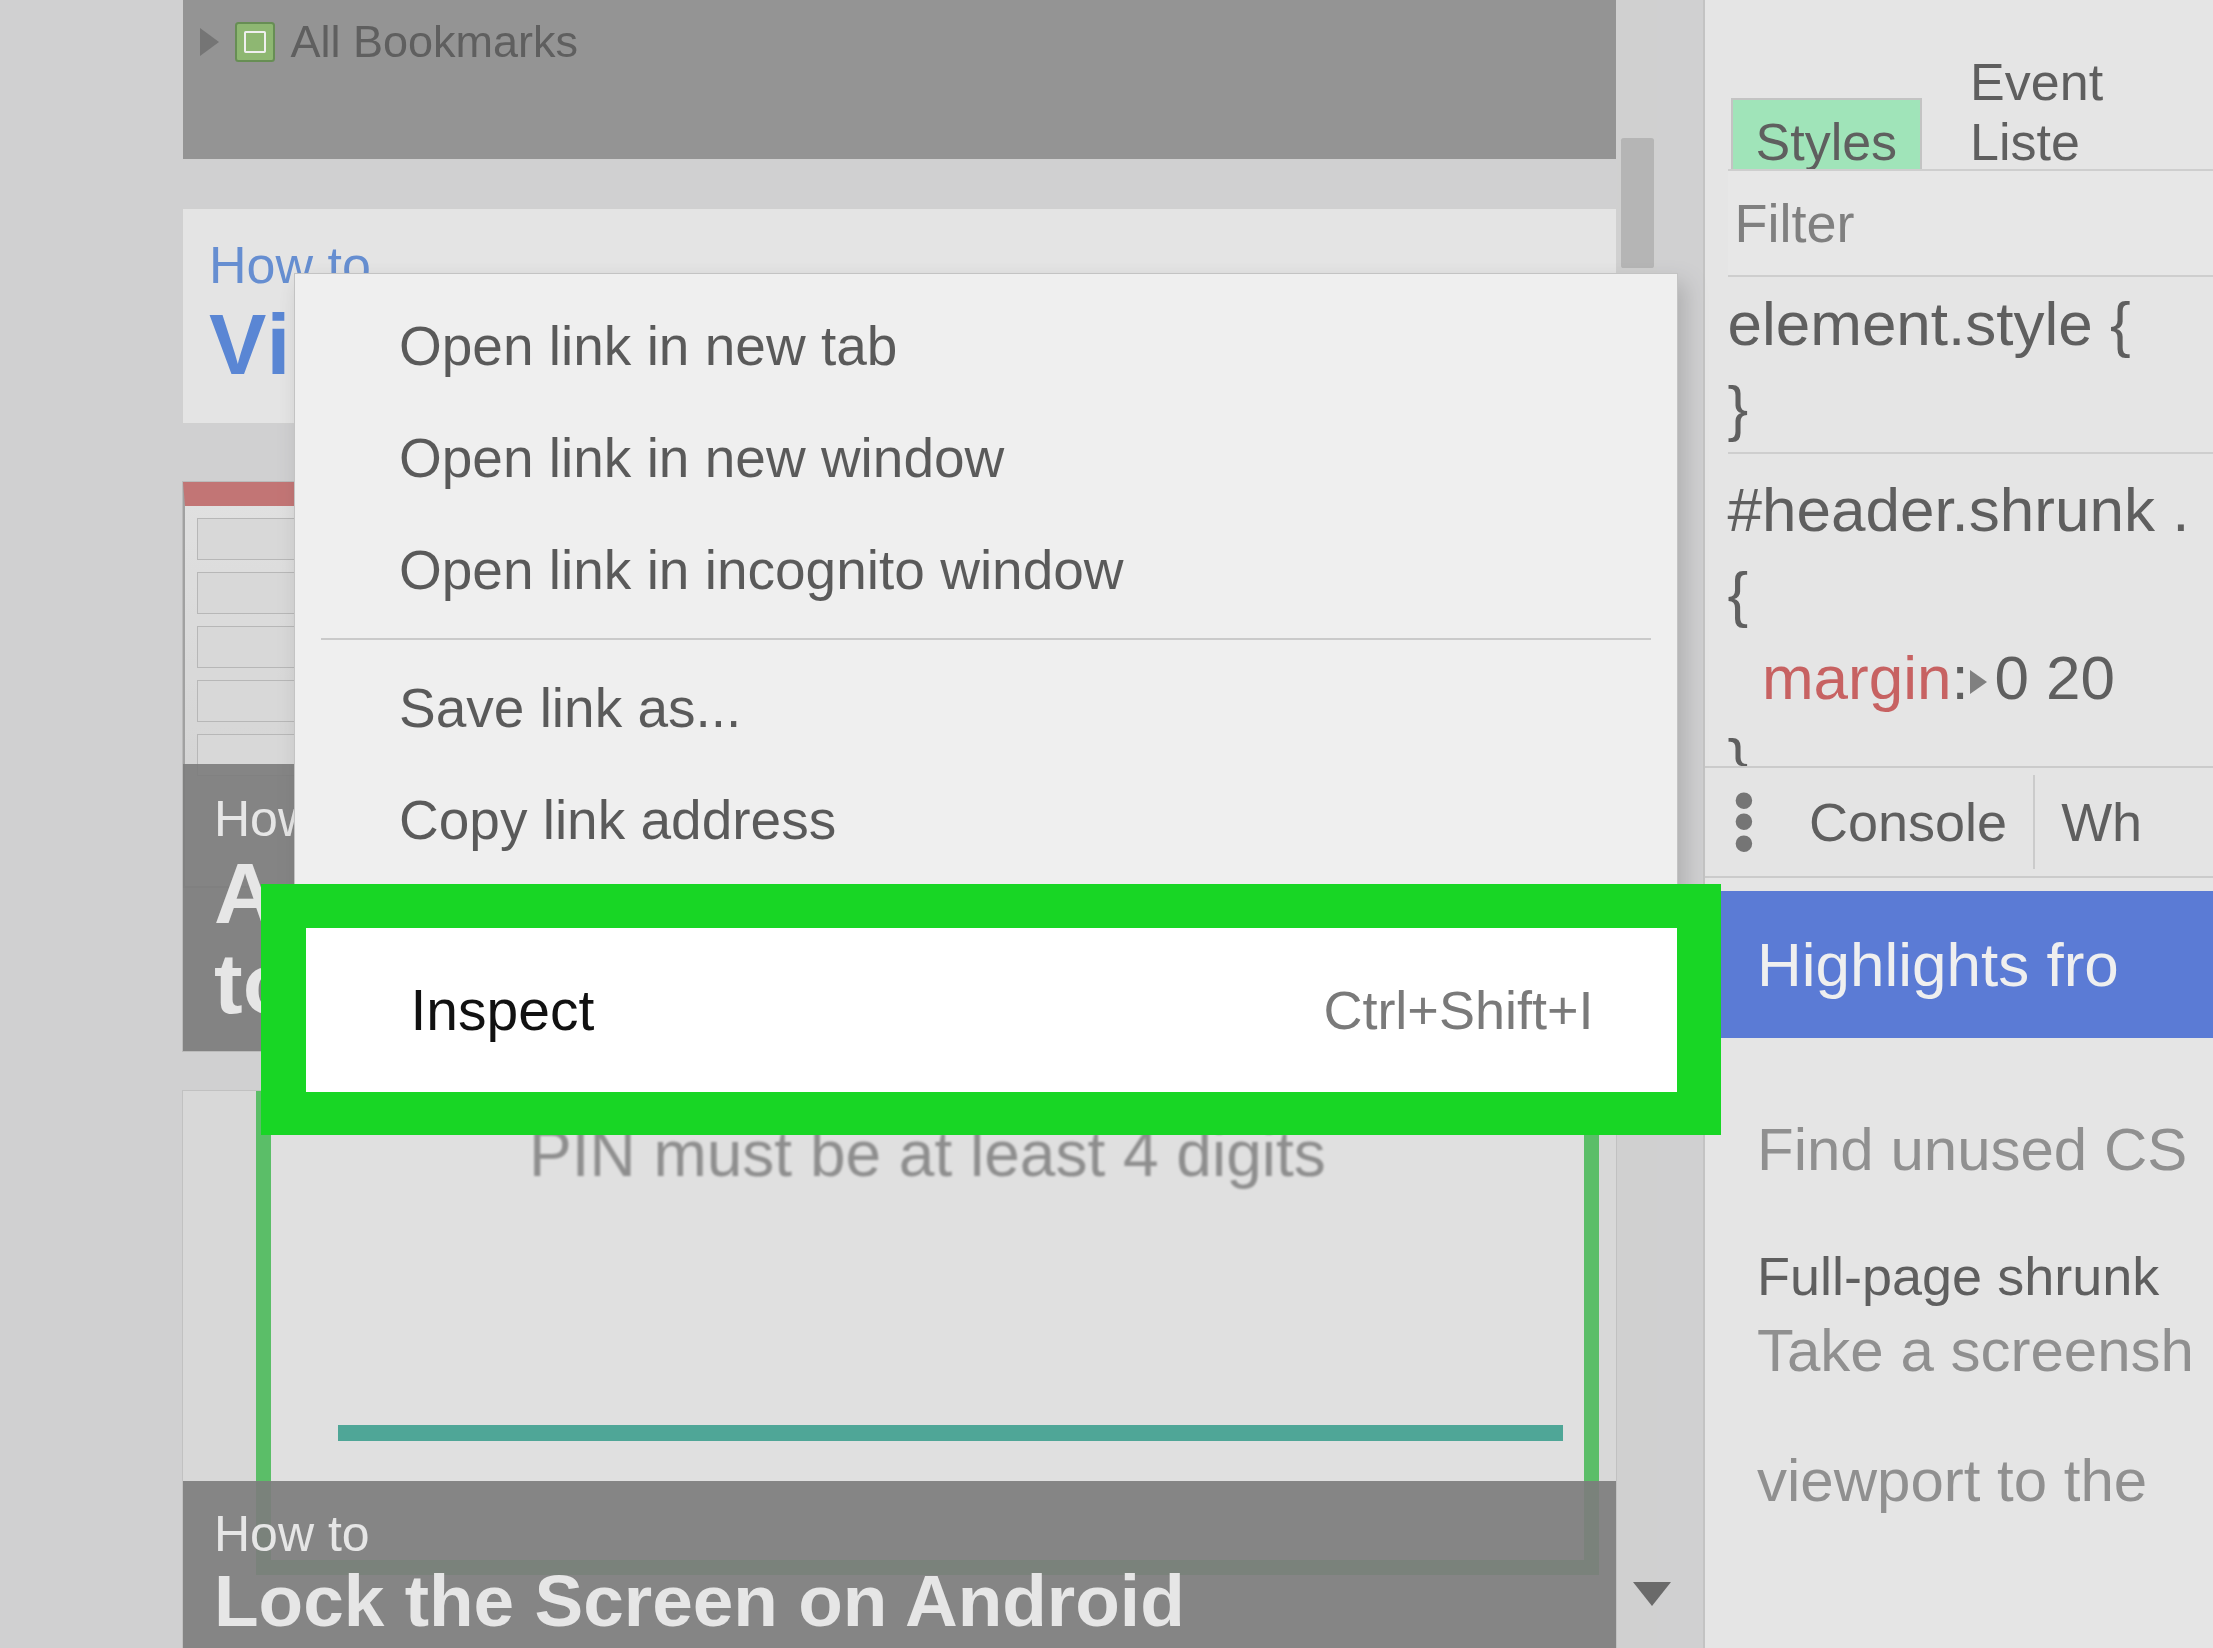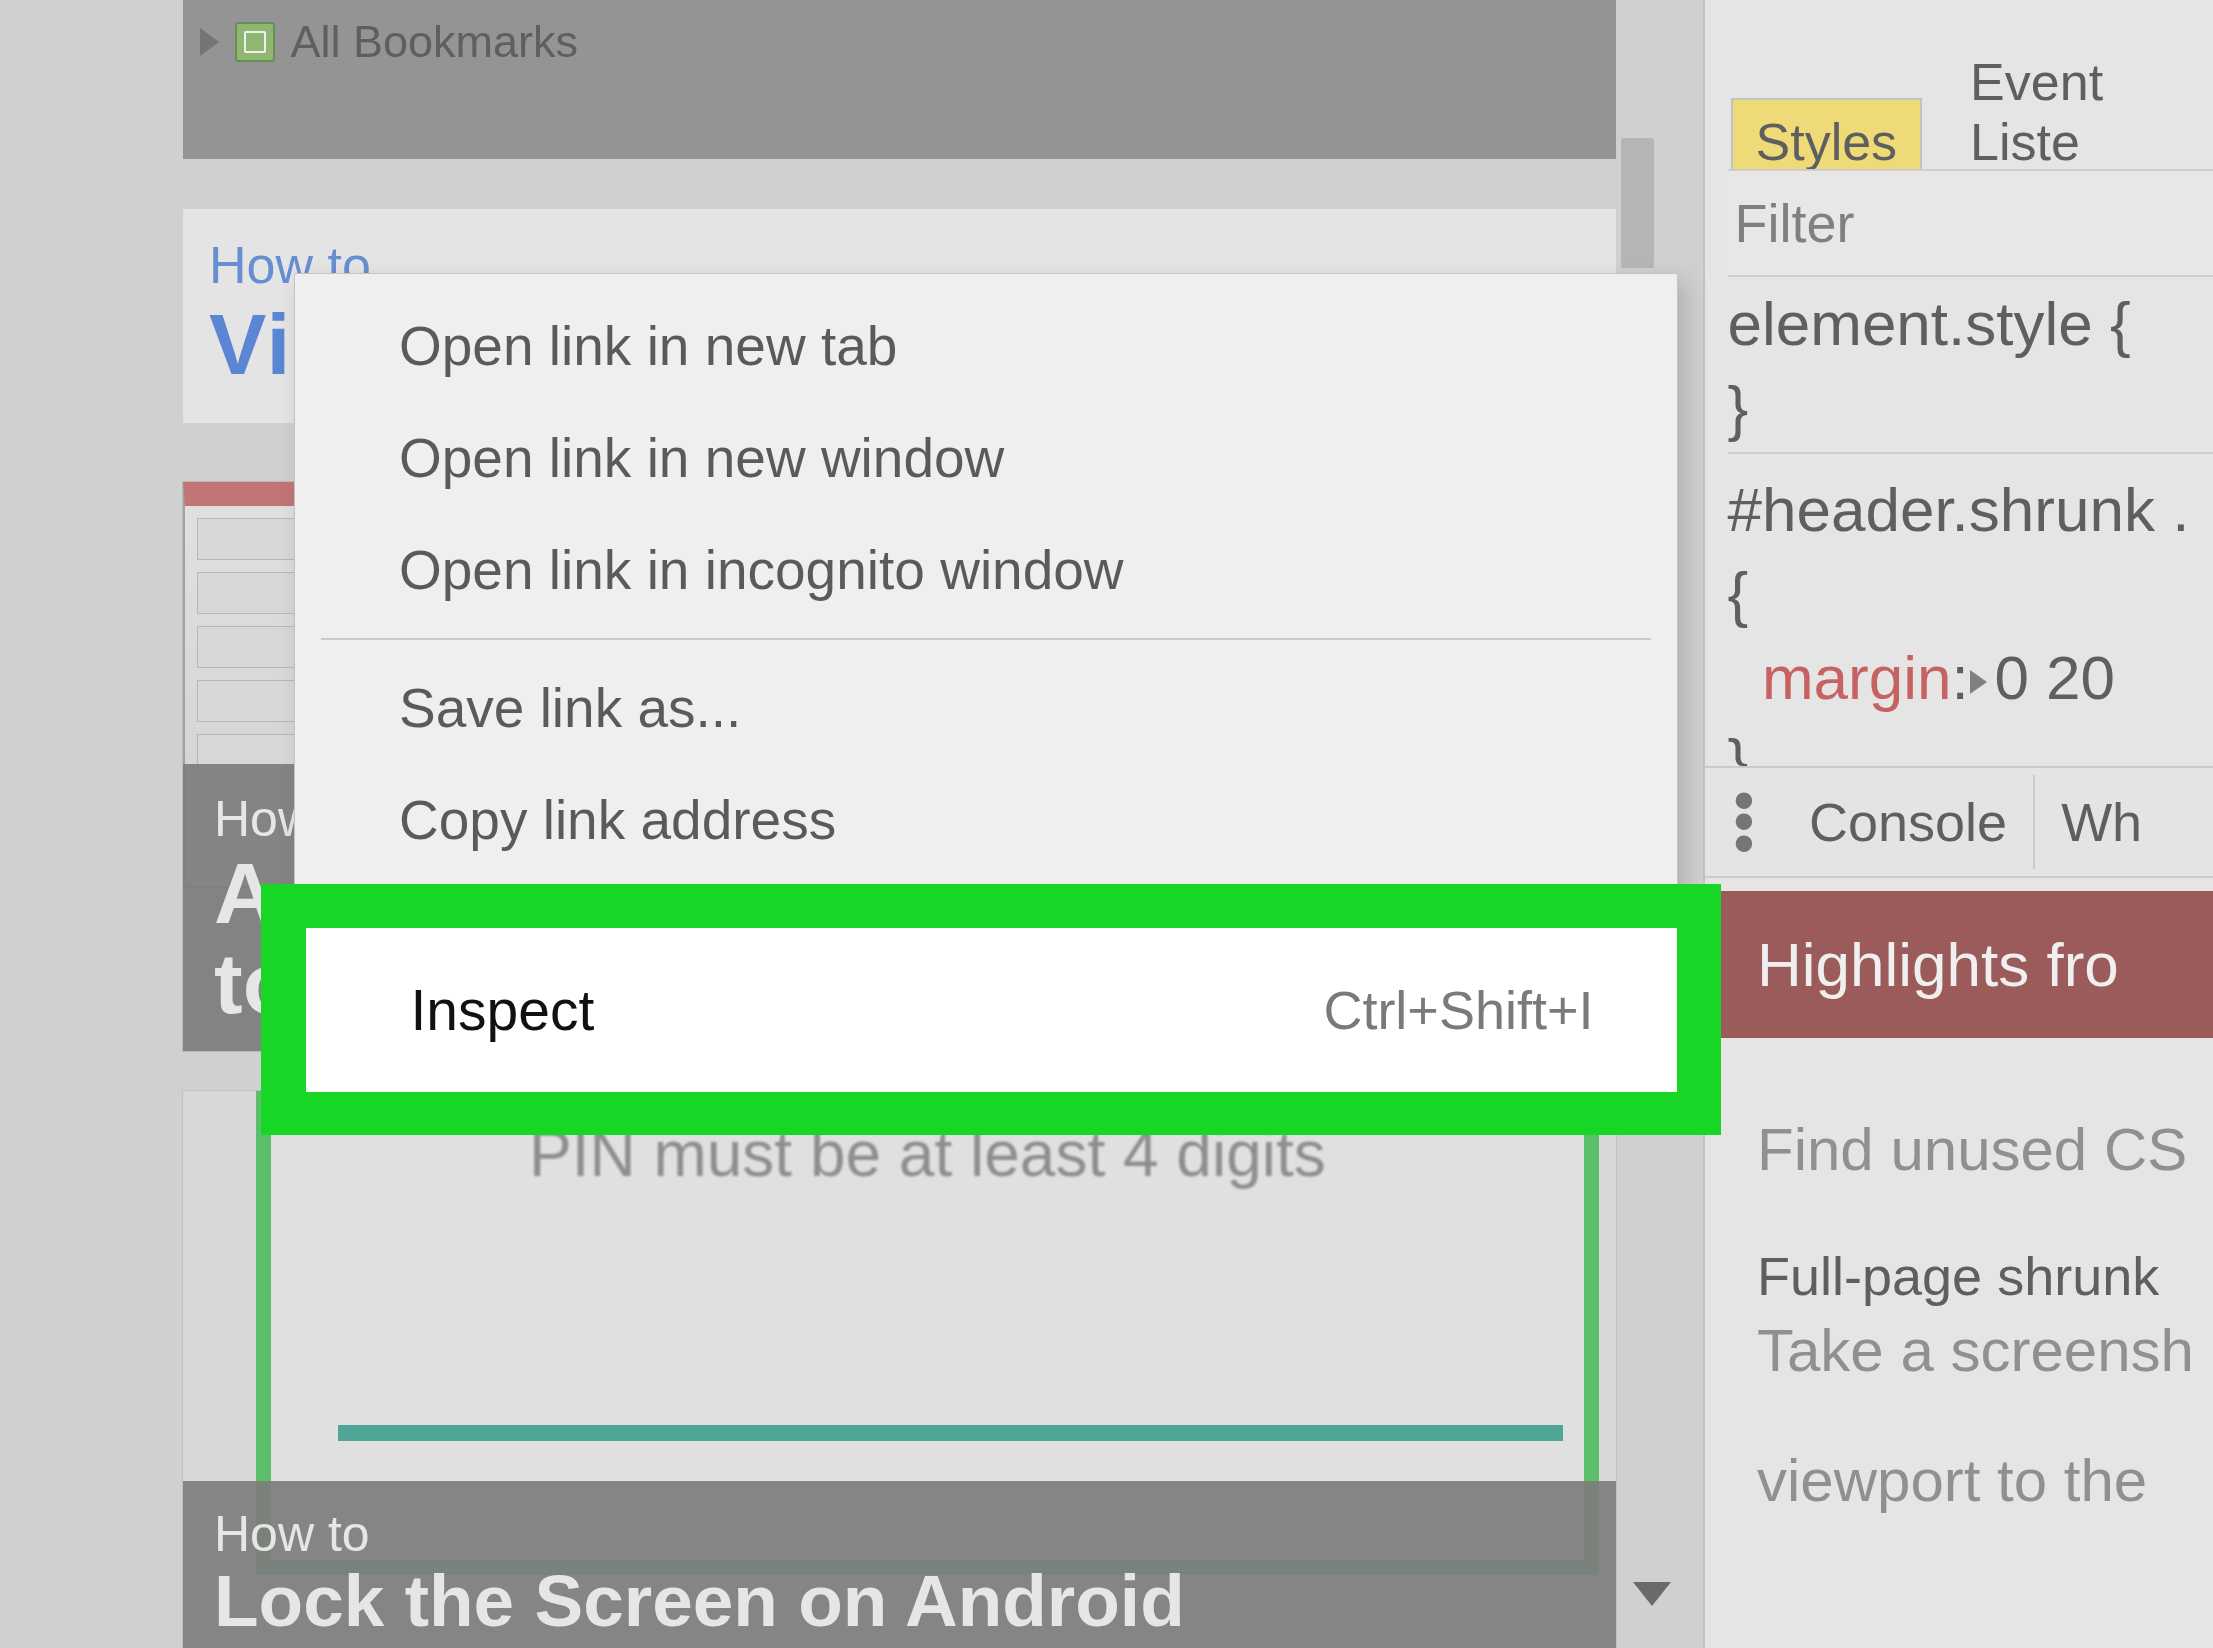--- a/index.html
+++ b/index.html
@@ -168,21 +168,21 @@
   }
   .dt-tabs {
     position:absolute; left:26px; top:40px;
     display:flex; gap:26px; align-items:flex-end;
   }
   .dt-tab {
     font-size:52px; color:#222;
     padding:12px 22.5px;
   }
   .dt-tab.active{
-    background:#fde047; border:2.6px solid #bcbcbc; border-bottom:none;
+    background:#86efac; border:2.6px solid #bcbcbc; border-bottom:none;
   }
   .dt-filter{
     position:absolute; left:22.5px; top:169px; right:0;
     font-size:54px; color:#555;
     padding:21px 0 21px 7px;
     border-top:2.6px solid #ccc;
     border-bottom:2.6px solid #ccc;
     background:#f3f3f3;
   }
   .dt-code {
@@ -219,21 +219,21 @@
   .kebab span{display:block;line-height:0.35;}
   .drawer-tab{
     font-size:54px; color:#222; padding:15.6px 26px;
   }
   .drawer-tab.secondary{
     border-left:2.6px solid #c8c8c8;
   }
 
   .dt-banner{
     position:absolute; left:0; top:891px; right:0; height:147px;
-    background:#7f1d1d;
+    background:#1d4ed8;
     color:#fff; font-size:62px; font-weight:500;
     display:flex; align-items:center;
     padding-left:52px;
   }
 
   .dt-suggestions{
     position:absolute; left:52px; top:1115px; right:0;
     color:#222;
   }
   .sug-title{ font-size:54px; font-weight:500; margin-bottom:8.6px;}

